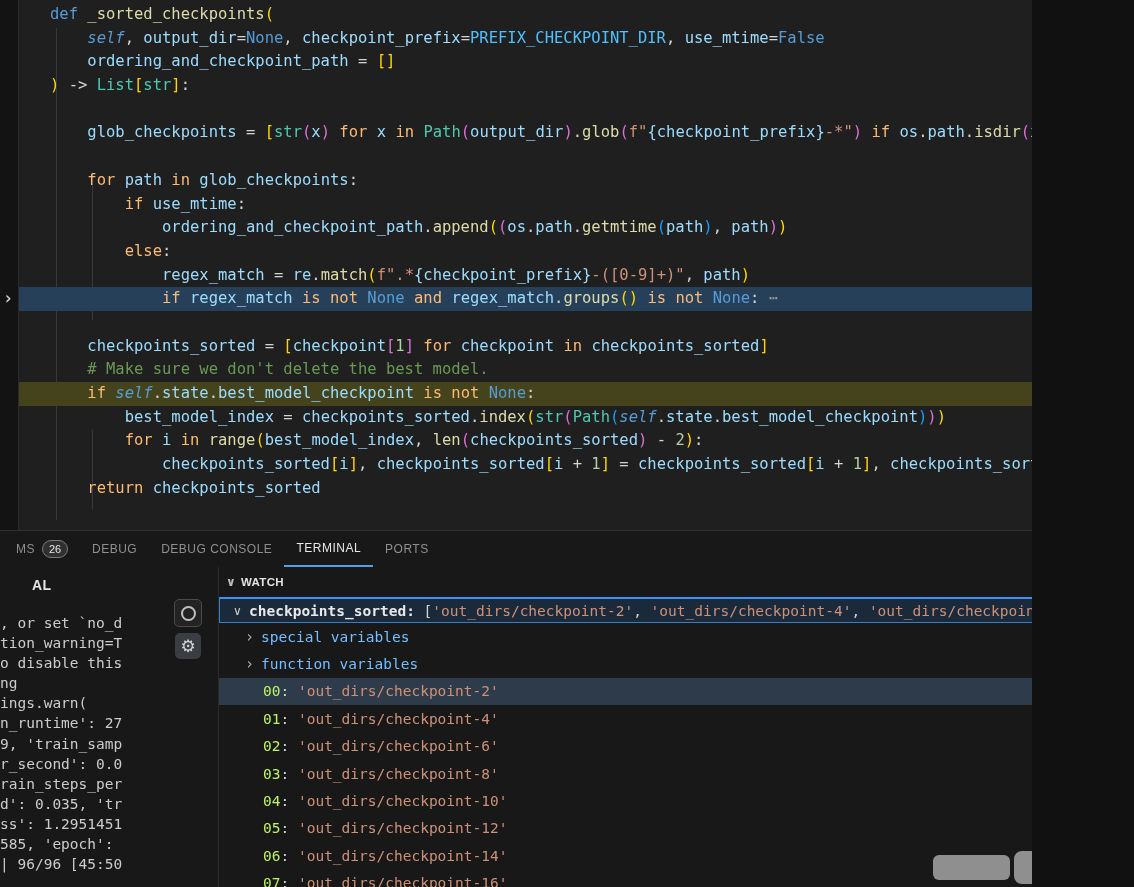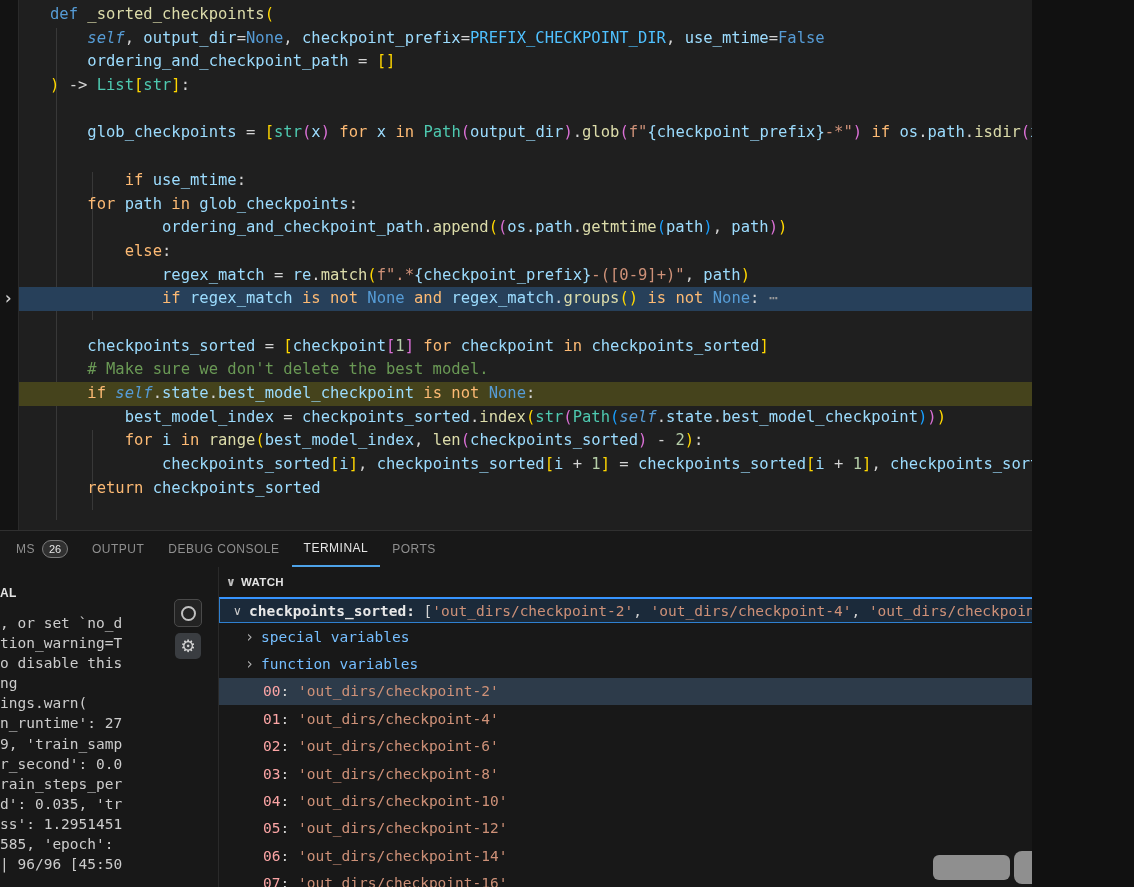--- a/index.html
+++ b/index.html
@@ -26,22 +26,22 @@
   .tabs{height:36px;display:flex;align-items:center;font-family:"Liberation Sans",sans-serif;
         font-size:12px;color:#8f8f8f;letter-spacing:.5px;}
   .tab{padding:0 12px;height:100%;display:flex;align-items:center;gap:7px;cursor:pointer;box-sizing:border-box;}
   .tab:first-child{padding-left:16px;}
   .tab.active{color:#e7e7e7;border-bottom:2px solid #4da2e8;}
   .badge{background:#303030;border:1px solid #7c7c7c;border-radius:10px;min-width:14px;text-align:center;
          padding:2px 5px;font-size:11px;color:#e6e6e6;letter-spacing:0;}
   .panel-body{position:absolute;top:36px;left:0;right:0;bottom:0;display:flex;}
   
   .term{width:158px;position:relative;background:#181818;overflow:hidden;flex:none;}
-  .term-header{position:absolute;top:19px;left:0;font-family:"Liberation Sans",sans-serif;
-               font-size:12px;font-weight:700;color:#e5e5e5;letter-spacing:.3px;}
+  .term-header{position:absolute;top:10px;left:0;font-family:"Liberation Sans",sans-serif;
+               font-size:14px;font-weight:700;color:#e5e5e5;letter-spacing:.3px;padding-left:32px;}
   .term-lines{position:absolute;top:46px;left:0;right:0;}
   .tline{height:20.1px;line-height:20.1px;white-space:pre;font-size:14.5px;color:#cccccc;overflow:hidden;}
   
   .icon-strip{width:60px;flex:none;background:#181818;display:flex;flex-direction:column;align-items:center;
               padding-top:32px;gap:6px;box-sizing:border-box;}
   .tool-icon{width:26px;height:26px;display:flex;align-items:center;justify-content:center;border-radius:5px;cursor:pointer;}
   .icon-console{background:#232323;border:1px solid #4a4a4a;}
   .icon-console .ring{width:11px;height:11px;border:2px solid #c0c0c0;border-radius:50%;}
   .icon-gear{background:#3a3d41;color:#d4d4d4;font-size:17px;font-family:"DejaVu Sans",sans-serif;}
   
@@ -51,21 +51,21 @@
   .watch-header .chev{color:#bdbdbd;font-size:12px;font-family:"DejaVu Sans",sans-serif;}
   .watch-rows{position:absolute;top:30px;left:0;right:0;bottom:0;font-size:14.5px;overflow:hidden;}
   .wrow{height:27.4px;display:flex;align-items:center;white-space:pre;overflow:hidden;cursor:pointer;box-sizing:border-box;}
   .wrow.root{height:26px;background:#1b2a3a;border:1px solid #2f80d0;border-top:2px solid #3794ff;padding-left:13px;}
   .wrow .chev{color:#cccccc;font-size:12px;width:16px;flex:none;font-family:"DejaVu Sans",sans-serif;}
   .wname{color:#e8e8e8;font-weight:700;}
   .wrow.group{padding-left:26px;color:#75beff;}
   .wrow.group .gchev{color:#b0b0b0;width:16px;flex:none;font-size:15px;}
   .wrow.entry{padding-left:44px;}
   .wrow.entry.selected{background:#2d3b4a;}
-  .idx{color:#fca5a5;}
+  .idx{color:#bef264;}
   .sep{color:#d4d4d4;}
   .wval{color:#ce9178;}
   
   .artifact{position:absolute;background:#a5a5a5;opacity:.85;}
   .a1{left:933px;top:855px;width:77px;height:25px;border-radius:6px;}
   .a2{left:1014px;top:851px;width:120px;height:33px;border-radius:8px;}
 </style>
 </head>
 <body>
 
@@ -76,22 +76,22 @@
     <div class="guide g2"></div>
     <div class="guide g3"></div>
     <div class="code">
         <div class="line"><span class="tk-k">def</span><span class="tk-p"> </span><span class="tk-f">_sorted_checkpoints</span><span class="tk-b1">(</span></div>
         <div class="line"><span class="tk-p">    </span><span class="tk-slf">self</span><span class="tk-p">, </span><span class="tk-v">output_dir</span><span class="tk-p">=</span><span class="tk-k">None</span><span class="tk-p">, </span><span class="tk-v">checkpoint_prefix</span><span class="tk-p">=</span><span class="tk-C">PREFIX_CHECKPOINT_DIR</span><span class="tk-p">, </span><span class="tk-v">use_mtime</span><span class="tk-p">=</span><span class="tk-k">False</span></div>
         <div class="line"><span class="tk-p">    </span><span class="tk-v">ordering_and_checkpoint_path</span><span class="tk-p"> = </span><span class="tk-b1">[]</span></div>
         <div class="line"><span class="tk-b1">)</span><span class="tk-p"> -&gt; </span><span class="tk-t">List</span><span class="tk-b1">[</span><span class="tk-t">str</span><span class="tk-b1">]</span><span class="tk-p">:</span></div>
         <div class="line"></div>
         <div class="line"><span class="tk-p">    </span><span class="tk-v">glob_checkpoints</span><span class="tk-p"> = </span><span class="tk-b1">[</span><span class="tk-t">str</span><span class="tk-b2">(</span><span class="tk-v">x</span><span class="tk-b2">)</span><span class="tk-p"> </span><span class="tk-c">for</span><span class="tk-p"> </span><span class="tk-v">x</span><span class="tk-p"> </span><span class="tk-c">in</span><span class="tk-p"> </span><span class="tk-t">Path</span><span class="tk-b2">(</span><span class="tk-v">output_dir</span><span class="tk-b2">)</span><span class="tk-p">.</span><span class="tk-f">glob</span><span class="tk-b2">(</span><span class="tk-s">f"</span><span class="tk-v">{checkpoint_prefix}</span><span class="tk-s">-*"</span><span class="tk-b2">)</span><span class="tk-p"> </span><span class="tk-c">if</span><span class="tk-p"> </span><span class="tk-v">os</span><span class="tk-p">.</span><span class="tk-v">path</span><span class="tk-p">.</span><span class="tk-f">isdir</span><span class="tk-b2">(</span><span class="tk-v">x</span><span class="tk-b2">)</span><span class="tk-b1">]</span></div>
         <div class="line"></div>
+        <div class="line"><span class="tk-p">    </span><span class="tk-c">for</span><span class="tk-p"> </span><span class="tk-v">path</span><span class="tk-p"> </span><span class="tk-c">in</span><span class="tk-p"> </span><span class="tk-v">glob_checkpoints</span><span class="tk-p">:</span></div>
         <div class="line"><span class="tk-p">        </span><span class="tk-c">if</span><span class="tk-p"> </span><span class="tk-v">use_mtime</span><span class="tk-p">:</span></div>
-        <div class="line"><span class="tk-p">    </span><span class="tk-c">for</span><span class="tk-p"> </span><span class="tk-v">path</span><span class="tk-p"> </span><span class="tk-c">in</span><span class="tk-p"> </span><span class="tk-v">glob_checkpoints</span><span class="tk-p">:</span></div>
         <div class="line"><span class="tk-p">            </span><span class="tk-v">ordering_and_checkpoint_path</span><span class="tk-p">.</span><span class="tk-f">append</span><span class="tk-b1">(</span><span class="tk-b2">(</span><span class="tk-v">os</span><span class="tk-p">.</span><span class="tk-v">path</span><span class="tk-p">.</span><span class="tk-f">getmtime</span><span class="tk-b3">(</span><span class="tk-v">path</span><span class="tk-b3">)</span><span class="tk-p">, </span><span class="tk-v">path</span><span class="tk-b2">)</span><span class="tk-b1">)</span></div>
         <div class="line"><span class="tk-p">        </span><span class="tk-c">else</span><span class="tk-p">:</span></div>
         <div class="line"><span class="tk-p">            </span><span class="tk-v">regex_match</span><span class="tk-p"> = </span><span class="tk-v">re</span><span class="tk-p">.</span><span class="tk-f">match</span><span class="tk-b1">(</span><span class="tk-s">f".*</span><span class="tk-v">{checkpoint_prefix}</span><span class="tk-s">-([0-9]+)"</span><span class="tk-p">, </span><span class="tk-v">path</span><span class="tk-b1">)</span></div>
         <div class="line sel"><span class="tk-p">            </span><span class="tk-c">if</span><span class="tk-p"> </span><span class="tk-v">regex_match</span><span class="tk-p"> </span><span class="tk-c">is</span><span class="tk-p"> </span><span class="tk-c">not</span><span class="tk-p"> </span><span class="tk-k">None</span><span class="tk-p"> </span><span class="tk-c">and</span><span class="tk-p"> </span><span class="tk-v">regex_match</span><span class="tk-p">.</span><span class="tk-f">groups</span><span class="tk-b1">()</span><span class="tk-p"> </span><span class="tk-c">is</span><span class="tk-p"> </span><span class="tk-c">not</span><span class="tk-p"> </span><span class="tk-k">None</span><span class="tk-p">:</span><span class="tk-d"> ⋯</span></div>
         <div class="line"></div>
         <div class="line"><span class="tk-p">    </span><span class="tk-v">checkpoints_sorted</span><span class="tk-p"> = </span><span class="tk-b1">[</span><span class="tk-v">checkpoint</span><span class="tk-b2">[</span><span class="tk-n">1</span><span class="tk-b2">]</span><span class="tk-p"> </span><span class="tk-c">for</span><span class="tk-p"> </span><span class="tk-v">checkpoint</span><span class="tk-p"> </span><span class="tk-c">in</span><span class="tk-p"> </span><span class="tk-v">checkpoints_sorted</span><span class="tk-b1">]</span></div>
         <div class="line"><span class="tk-p">    </span><span class="tk-m"># Make sure we don't delete the best model.</span></div>
         <div class="line dbg"><span class="tk-p">    </span><span class="tk-c">if</span><span class="tk-p"> </span><span class="tk-slf">self</span><span class="tk-p">.</span><span class="tk-v">state</span><span class="tk-p">.</span><span class="tk-v">best_model_checkpoint</span><span class="tk-p"> </span><span class="tk-c">is</span><span class="tk-p"> </span><span class="tk-c">not</span><span class="tk-p"> </span><span class="tk-k">None</span><span class="tk-p">:</span></div>
         <div class="line"><span class="tk-p">        </span><span class="tk-v">best_model_index</span><span class="tk-p"> = </span><span class="tk-v">checkpoints_sorted</span><span class="tk-p">.</span><span class="tk-f">index</span><span class="tk-b1">(</span><span class="tk-t">str</span><span class="tk-b2">(</span><span class="tk-t">Path</span><span class="tk-b3">(</span><span class="tk-slf">self</span><span class="tk-p">.</span><span class="tk-v">state</span><span class="tk-p">.</span><span class="tk-v">best_model_checkpoint</span><span class="tk-b3">)</span><span class="tk-b2">)</span><span class="tk-b1">)</span></div>
         <div class="line"><span class="tk-p">        </span><span class="tk-c">for</span><span class="tk-p"> </span><span class="tk-v">i</span><span class="tk-p"> </span><span class="tk-c">in</span><span class="tk-p"> </span><span class="tk-f">range</span><span class="tk-b1">(</span><span class="tk-v">best_model_index</span><span class="tk-p">, </span><span class="tk-f">len</span><span class="tk-b2">(</span><span class="tk-v">checkpoints_sorted</span><span class="tk-b2">)</span><span class="tk-p"> - </span><span class="tk-n">2</span><span class="tk-b1">)</span><span class="tk-p">:</span></div>
@@ -103,21 +103,21 @@
     </div>
   </div>
 
   <div class="panel">
     <div class="tabs">
         <div class="tab">
           <span class="tab-label">MS</span>
           <span class="badge">26</span>
         </div>
         <div class="tab">
-          <span class="tab-label">OUTPUT</span>
+          <span class="tab-label">DEBUG</span>
         </div>
         <div class="tab">
           <span class="tab-label">DEBUG CONSOLE</span>
         </div>
         <div class="tab active">
           <span class="tab-label">TERMINAL</span>
         </div>
         <div class="tab">
           <span class="tab-label">PORTS</span>
         </div>

